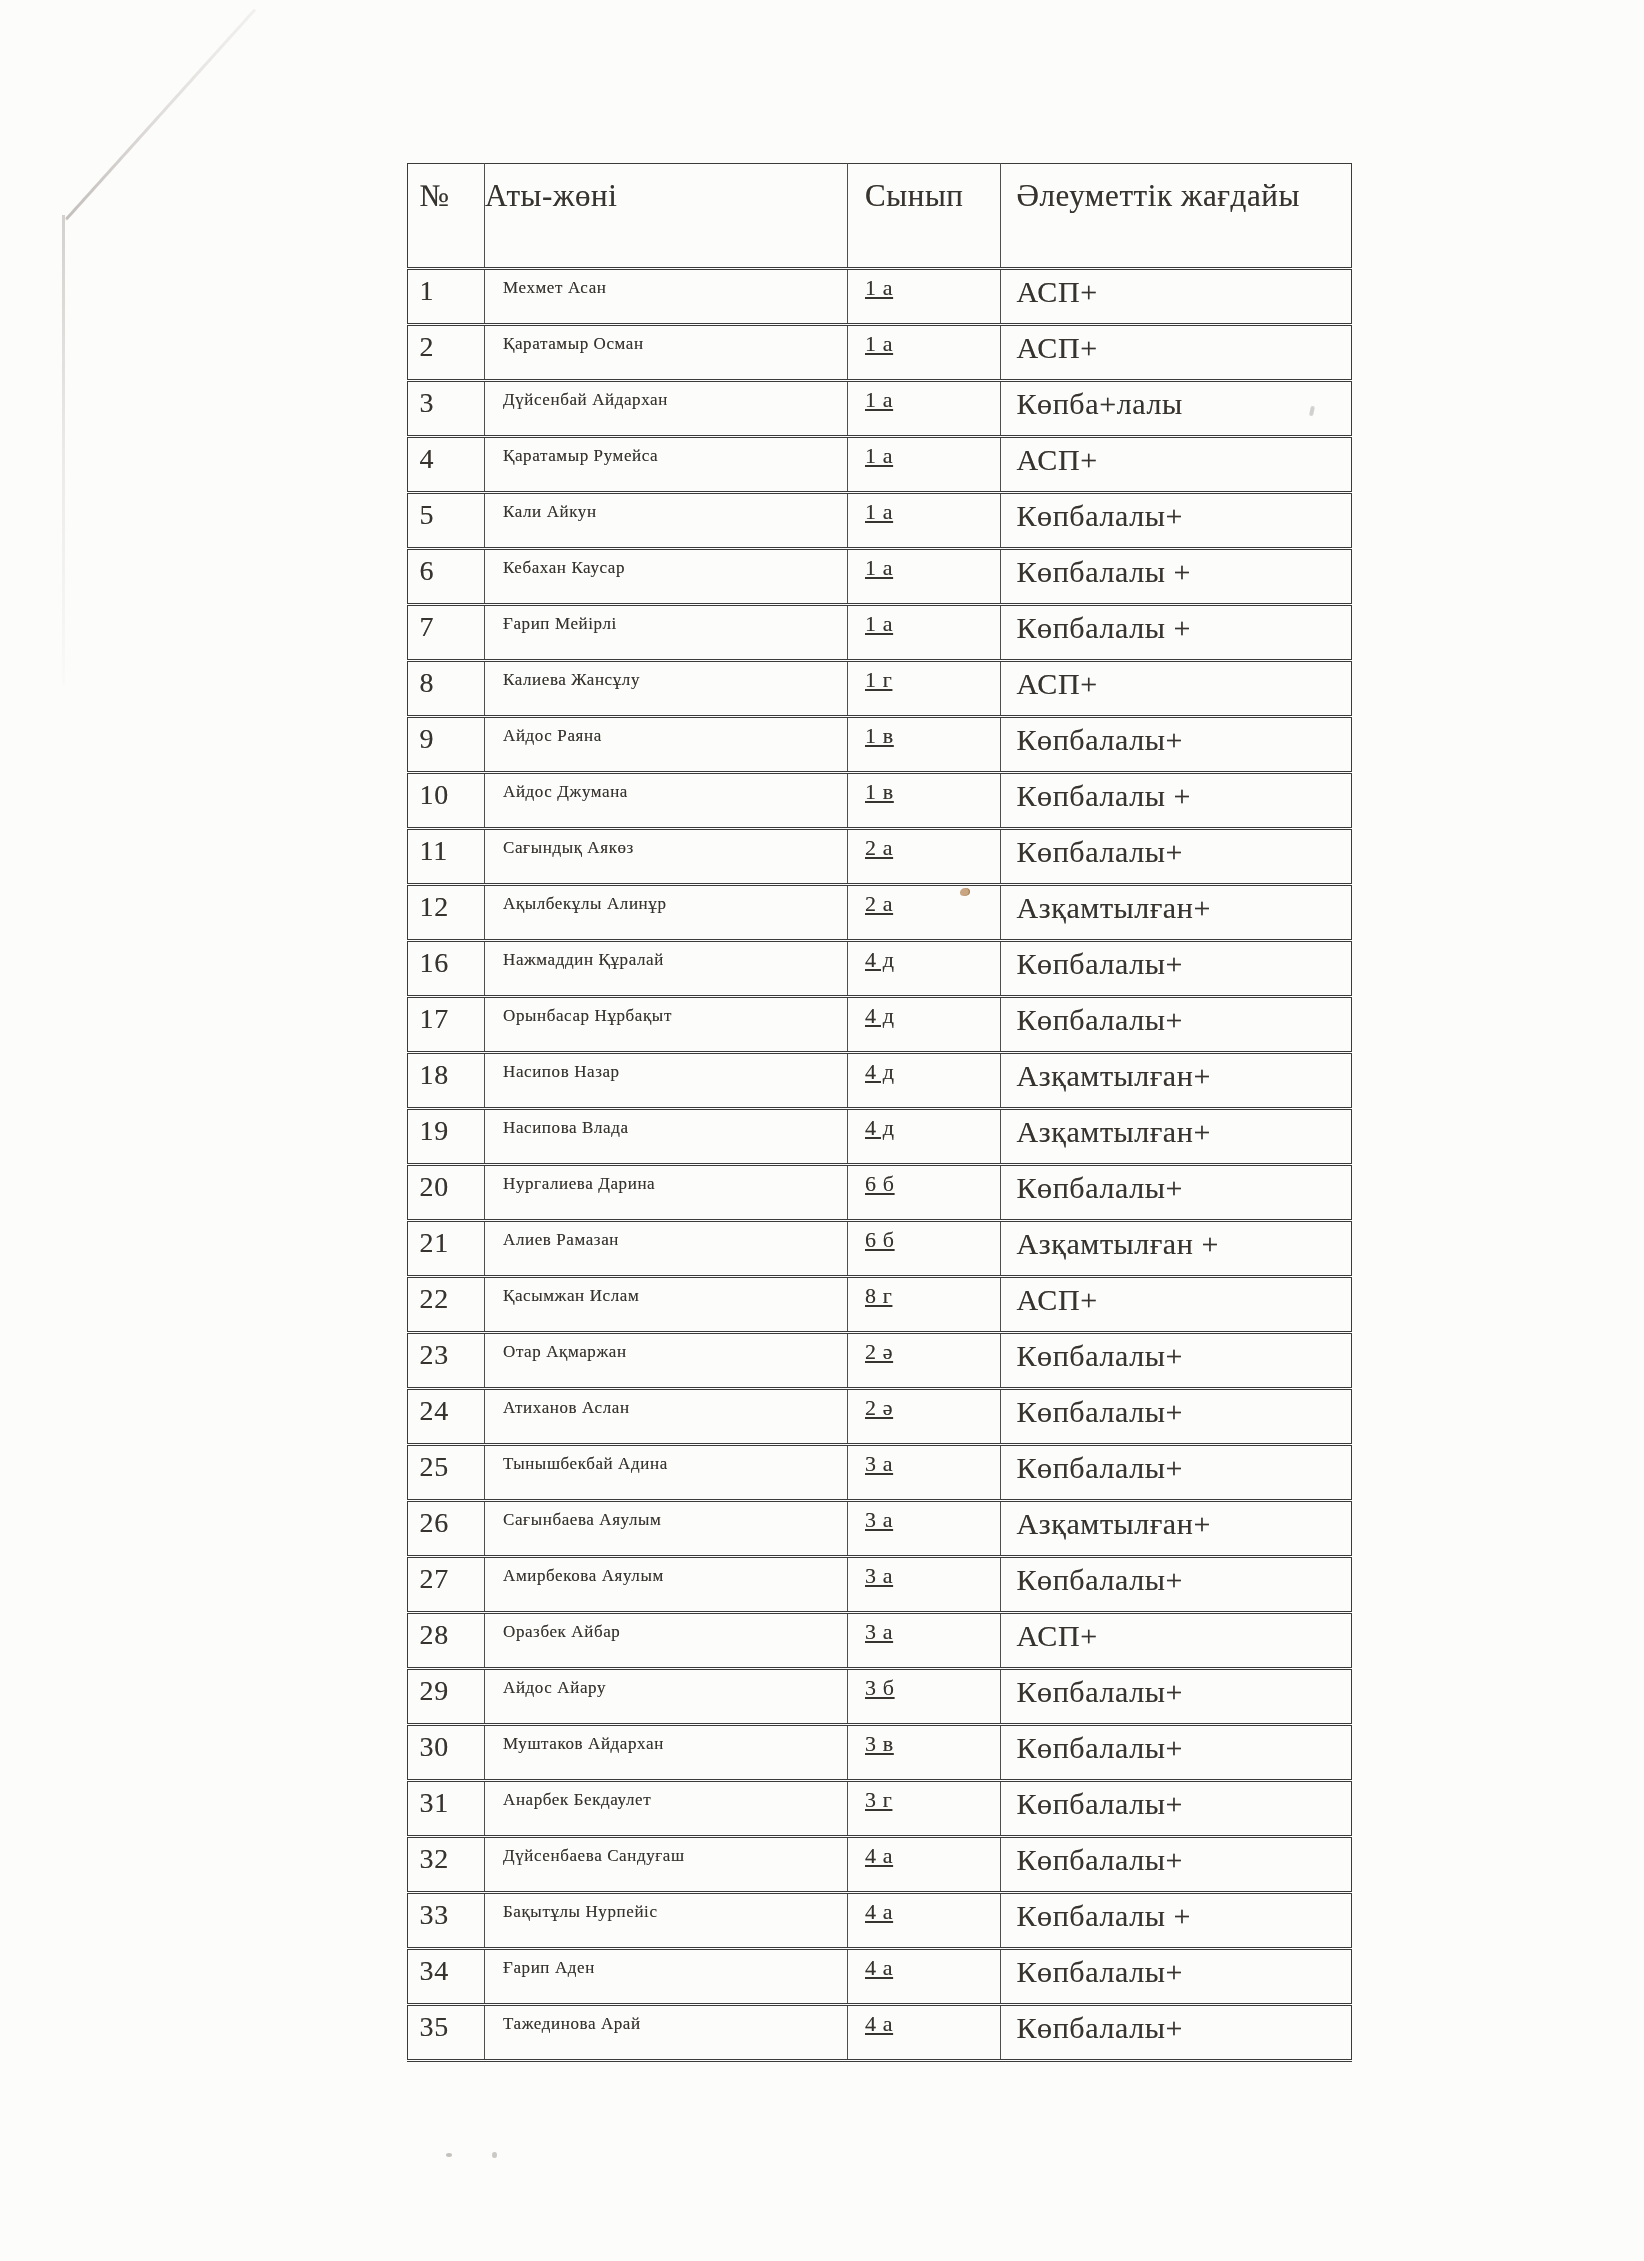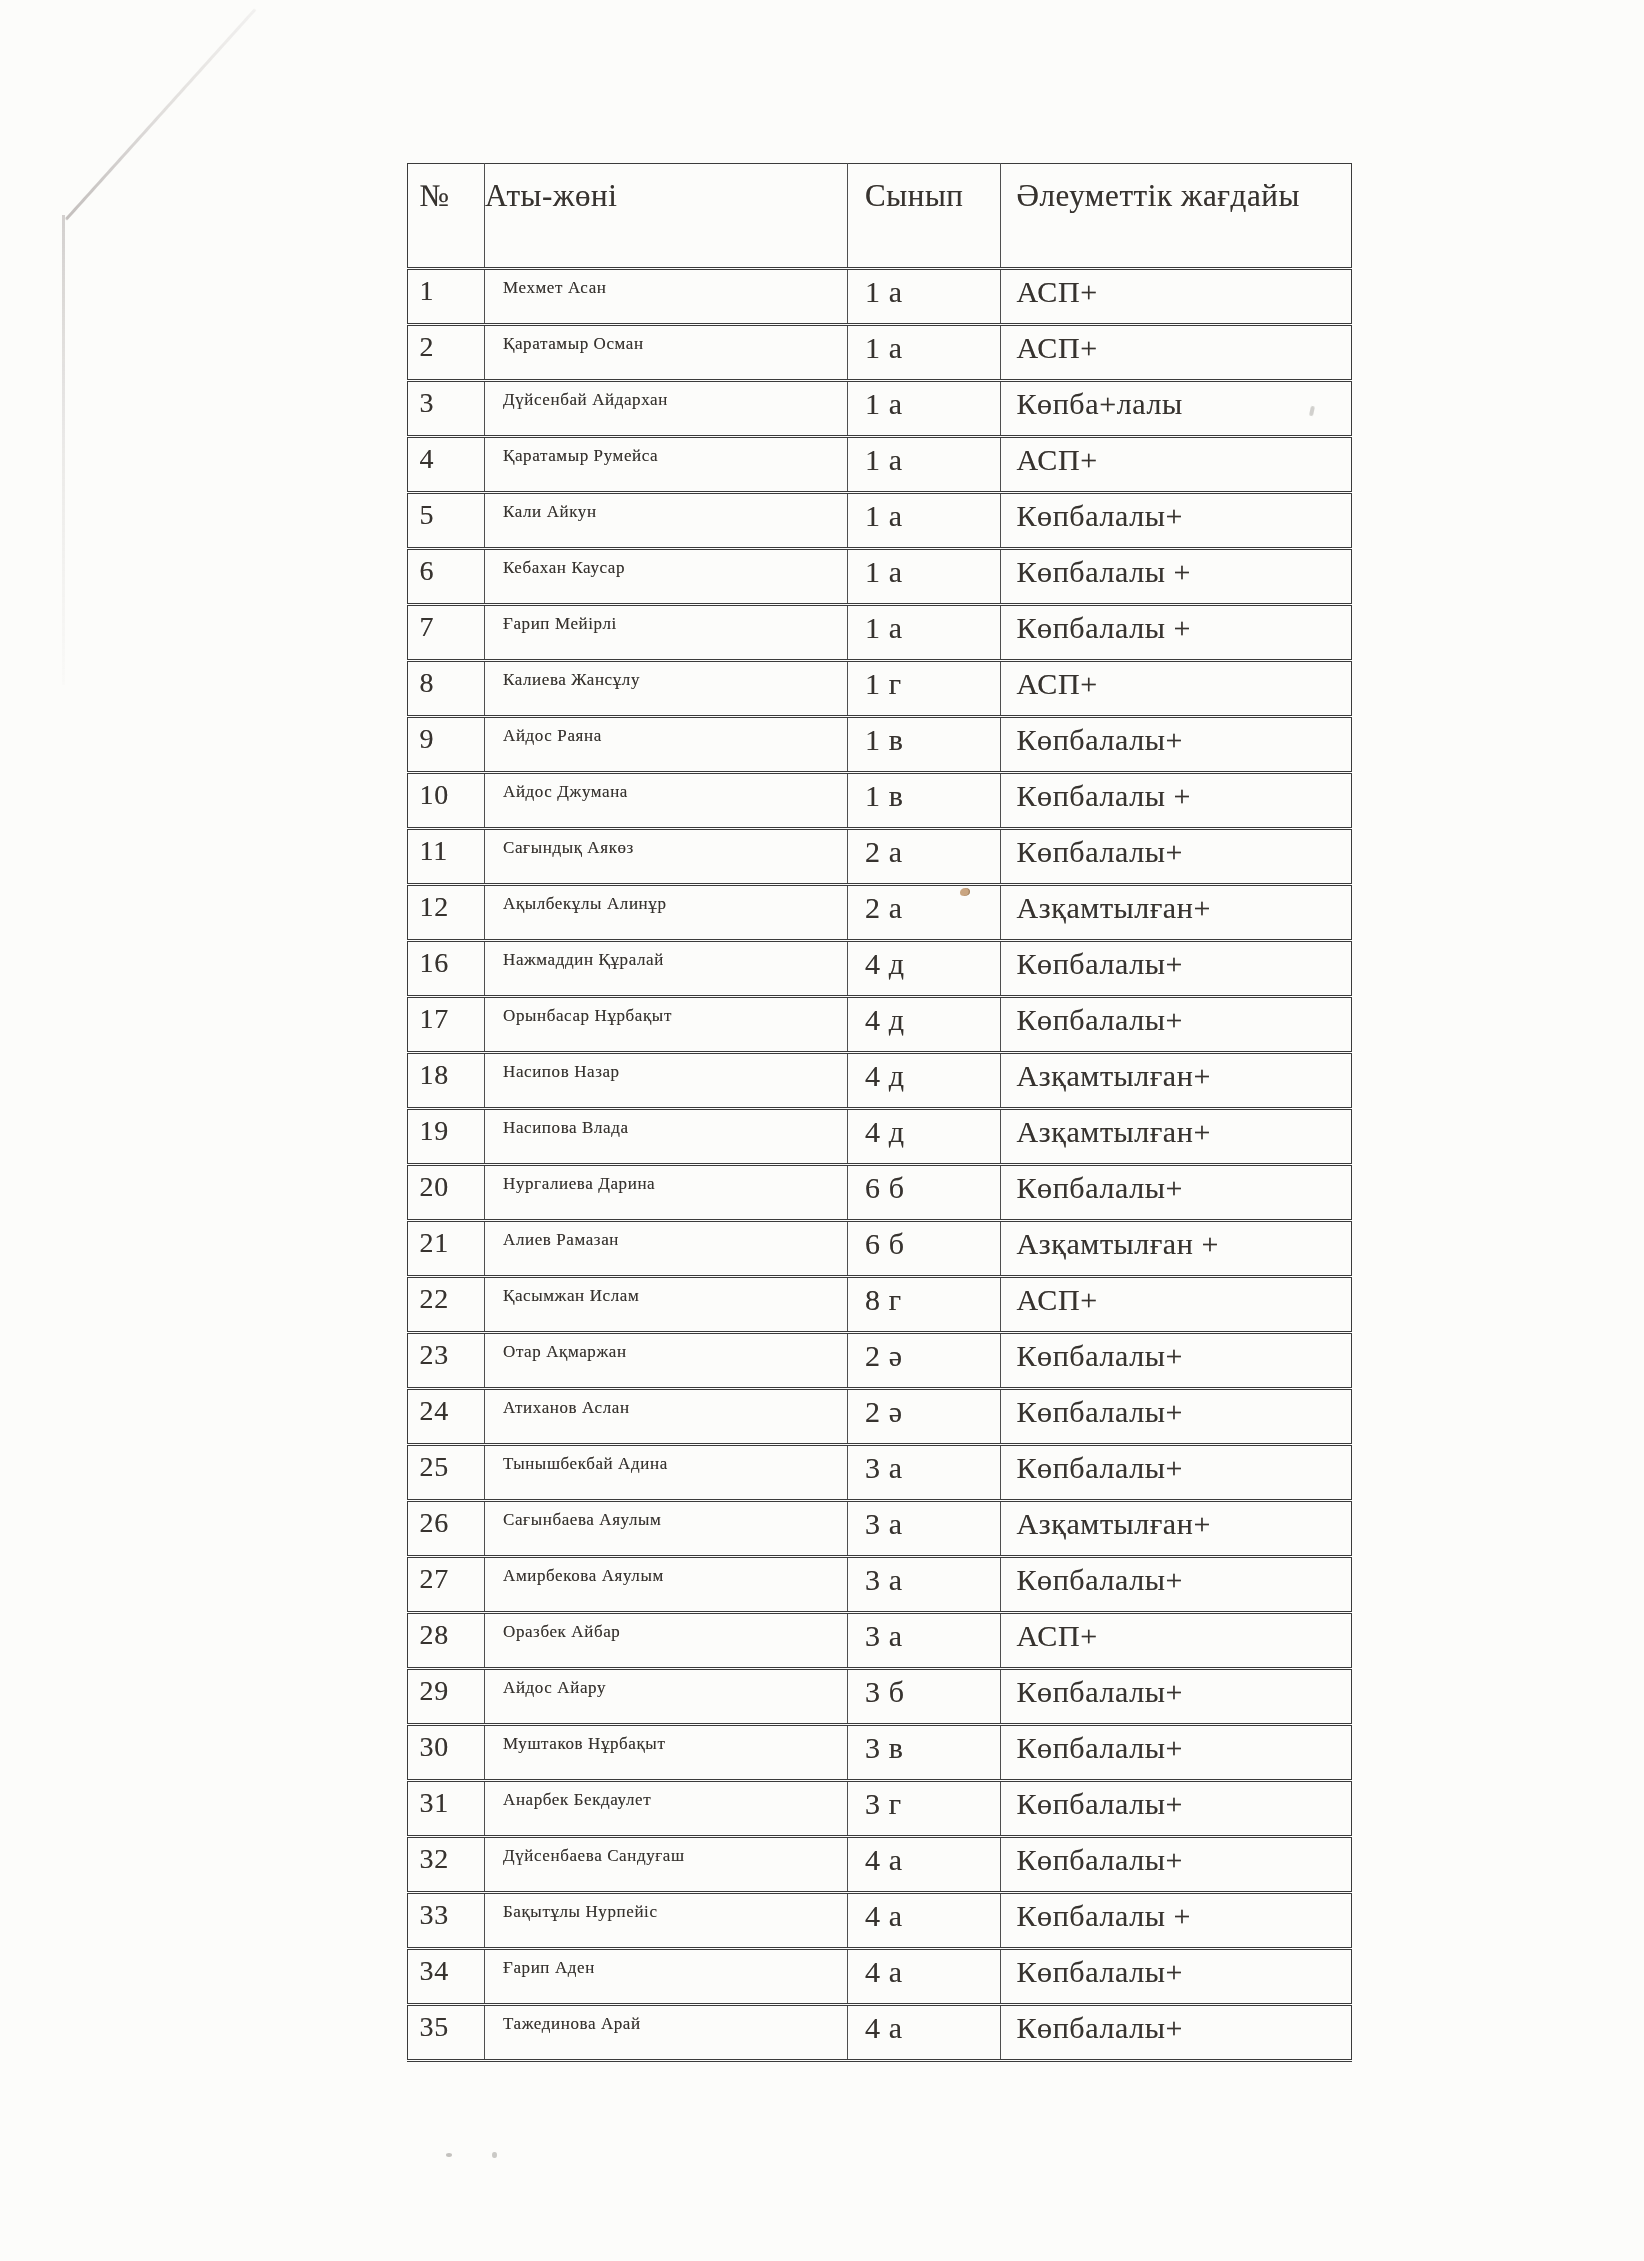--- a/index.html
+++ b/index.html
@@ -106,21 +106,21 @@
     padding-top: 14px;
     letter-spacing: 1px;
   }
   th.h-num    { padding-left: 11.6px; }
   th.h-name   { }
   th.h-class  { padding-left: 17px; }
   th.h-status { padding-left: 15.5px; margin-left: 8px; }
 
   td.cell-num    { font-size: 28px; padding: 5.2px 0 0 11.6px; }
   td.cell-name   { font-size: 17px; padding: 7.7px 0 0 18px; letter-spacing: 1px; }
-  td.cell-class  { font-size: 30px; padding: 5.2px 0 0 17px; }
+  td.cell-class  { font-size: 22px; padding: 5.2px 0 0 17px; text-decoration: underline; }
   td.cell-status { font-size: 30px; padding: 5.2px 0 0 15.5px; }
 </style>
 </head>
 <body>
 
 <div class="page">
 
   <div class="fold-diagonal"></div>
   <div class="fold-vertical"></div>
   <div class="speck-orange"></div>
@@ -323,21 +323,21 @@
 
         <tr>
           <td class="cell-num">29</td>
           <td class="cell-name">Айдос Айару</td>
           <td class="cell-class">3 б</td>
           <td class="cell-status">Көпбалалы+</td>
         </tr>
 
         <tr>
           <td class="cell-num">30</td>
-          <td class="cell-name">Муштаков Нұрбақыт</td>
+          <td class="cell-name">Муштаков Айдархан</td>
           <td class="cell-class">3 в</td>
           <td class="cell-status">Көпбалалы+</td>
         </tr>
 
         <tr>
           <td class="cell-num">31</td>
           <td class="cell-name">Анарбек Бекдаулет</td>
           <td class="cell-class">3 г</td>
           <td class="cell-status">Көпбалалы+</td>
         </tr>

